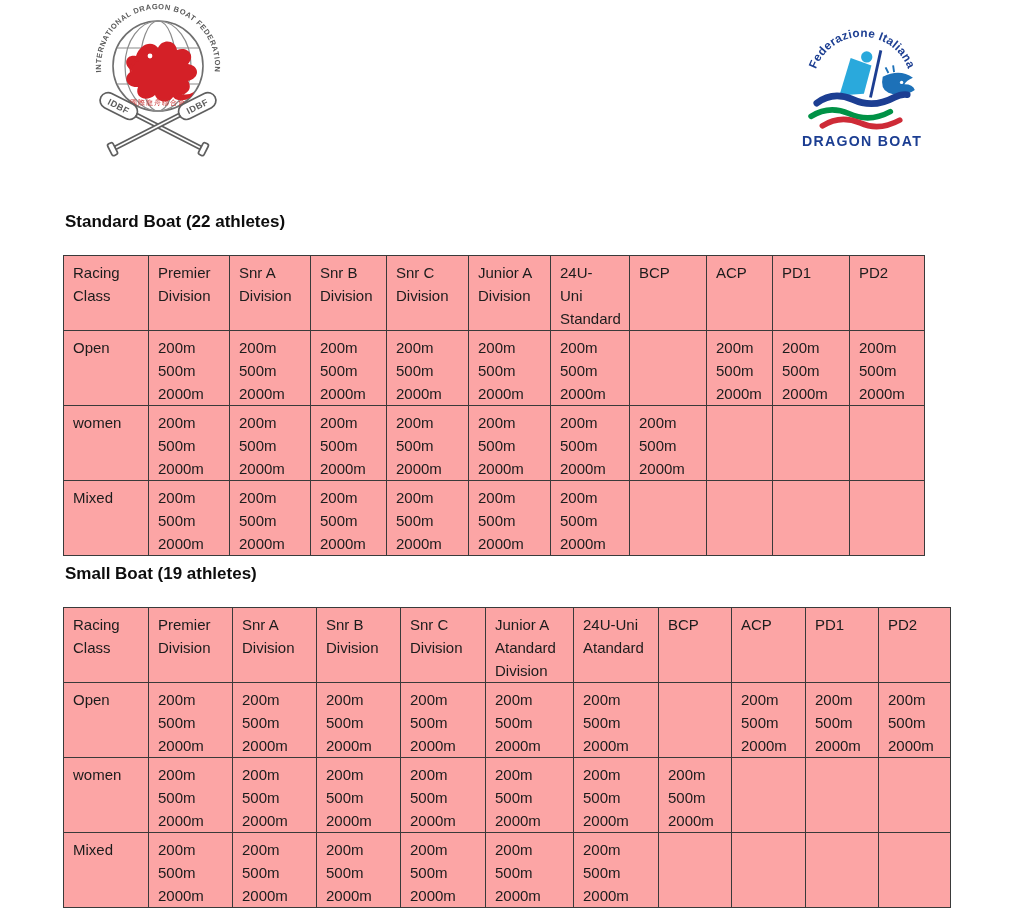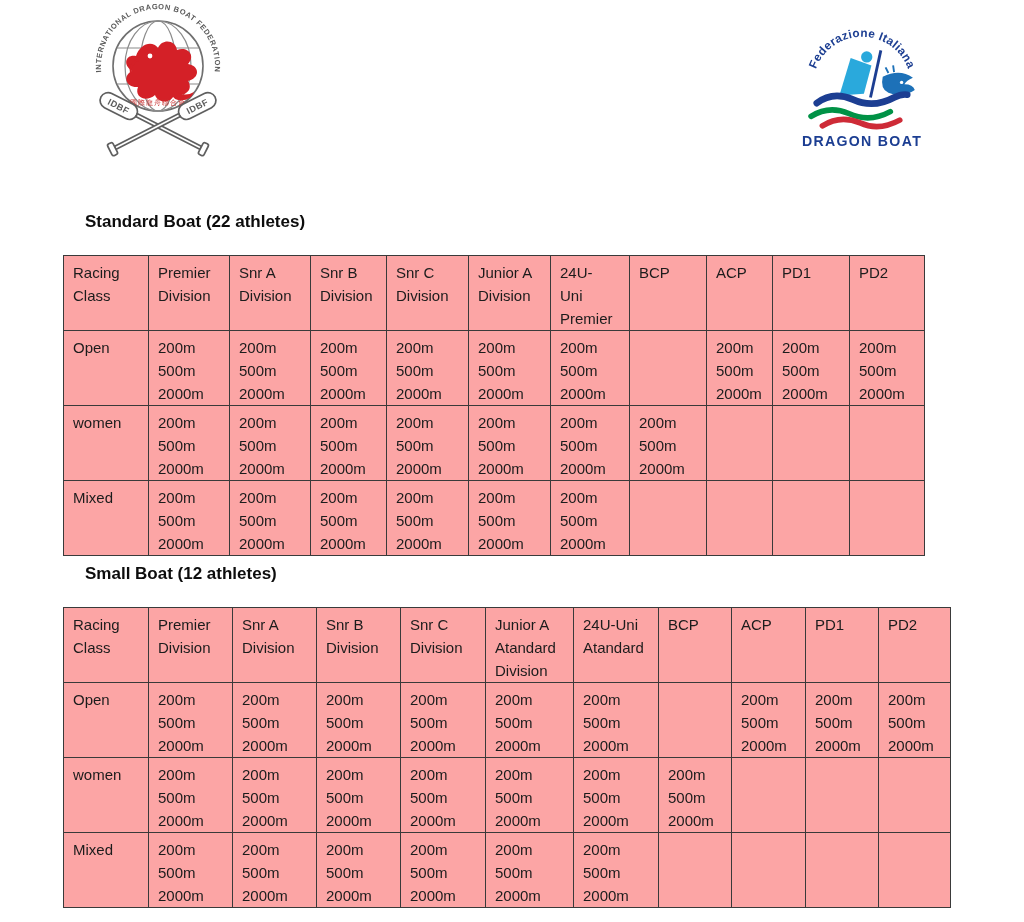--- a/index.html
+++ b/index.html
@@ -4,21 +4,21 @@
 <style>
   * { margin:0; padding:0; box-sizing:border-box; }
   html,body { width:1024px; height:922px; }
   body { background:#ffffff; font-family:"Liberation Sans", sans-serif; position:relative; overflow:hidden; color:#1c1c1c; }
   .page { position:absolute; inset:0; background:#ffffff; }
 
   .logo { position:absolute; }
   #idbf-logo { left:78px; top:4px; width:164px; height:160px; }
   #fidb-logo { left:796px; top:22px; width:132px; height:134px; }
 
-  h2.sec { position:absolute; left:65px; font-size:17px; font-weight:700; color:#0d0d0d;margin-left:20px; }
+  h2.sec { position:absolute; left:65px; font-size:17px; font-weight:700; color:#0d0d0d; }
   #sec1-title { top:212px; }
   #sec2-title { top:564px; }
 
   table { position:absolute; border-collapse:collapse; table-layout:fixed; background:#fca5a5; }
   #t1 { left:63px; top:255px; }
   #t2 { left:63px; top:607px; }
   th, td {
     border:1px solid #3a3a3a;
     font-weight:400; text-align:left; vertical-align:top;
     padding:5px 4px 0 9px; font-size:15px; line-height:23px;
@@ -136,21 +136,21 @@
       <th>Snr A
 Division</th>
       <th>Snr B
 Division</th>
       <th>Snr C
 Division</th>
       <th>Junior A
 Division</th>
       <th>24U-
 Uni
-Premier</th>
+Standard</th>
       <th>BCP</th>
       <th>ACP</th>
       <th>PD1</th>
       <th>PD2</th>
     </tr>
     <tr class="dr">
       <td>Open</td>
       <td>200m
 500m
 2000m</td>
@@ -228,21 +228,21 @@
 500m
 2000m</td>
       <td></td>
       <td></td>
       <td></td>
       <td></td>
     </tr>
   </tbody>
     </table>
 
-  <h2 class="sec" id="sec2-title">Small Boat (12 athletes)</h2>
+  <h2 class="sec" id="sec2-title">Small Boat (19 athletes)</h2>
 
   <table id="t2">
     <colgroup>
       <col style="width:85px">
         <col style="width:84px">
         <col style="width:84px">
         <col style="width:84px">
       <col style="width:85px">
         <col style="width:88px">
         <col style="width:85px">

